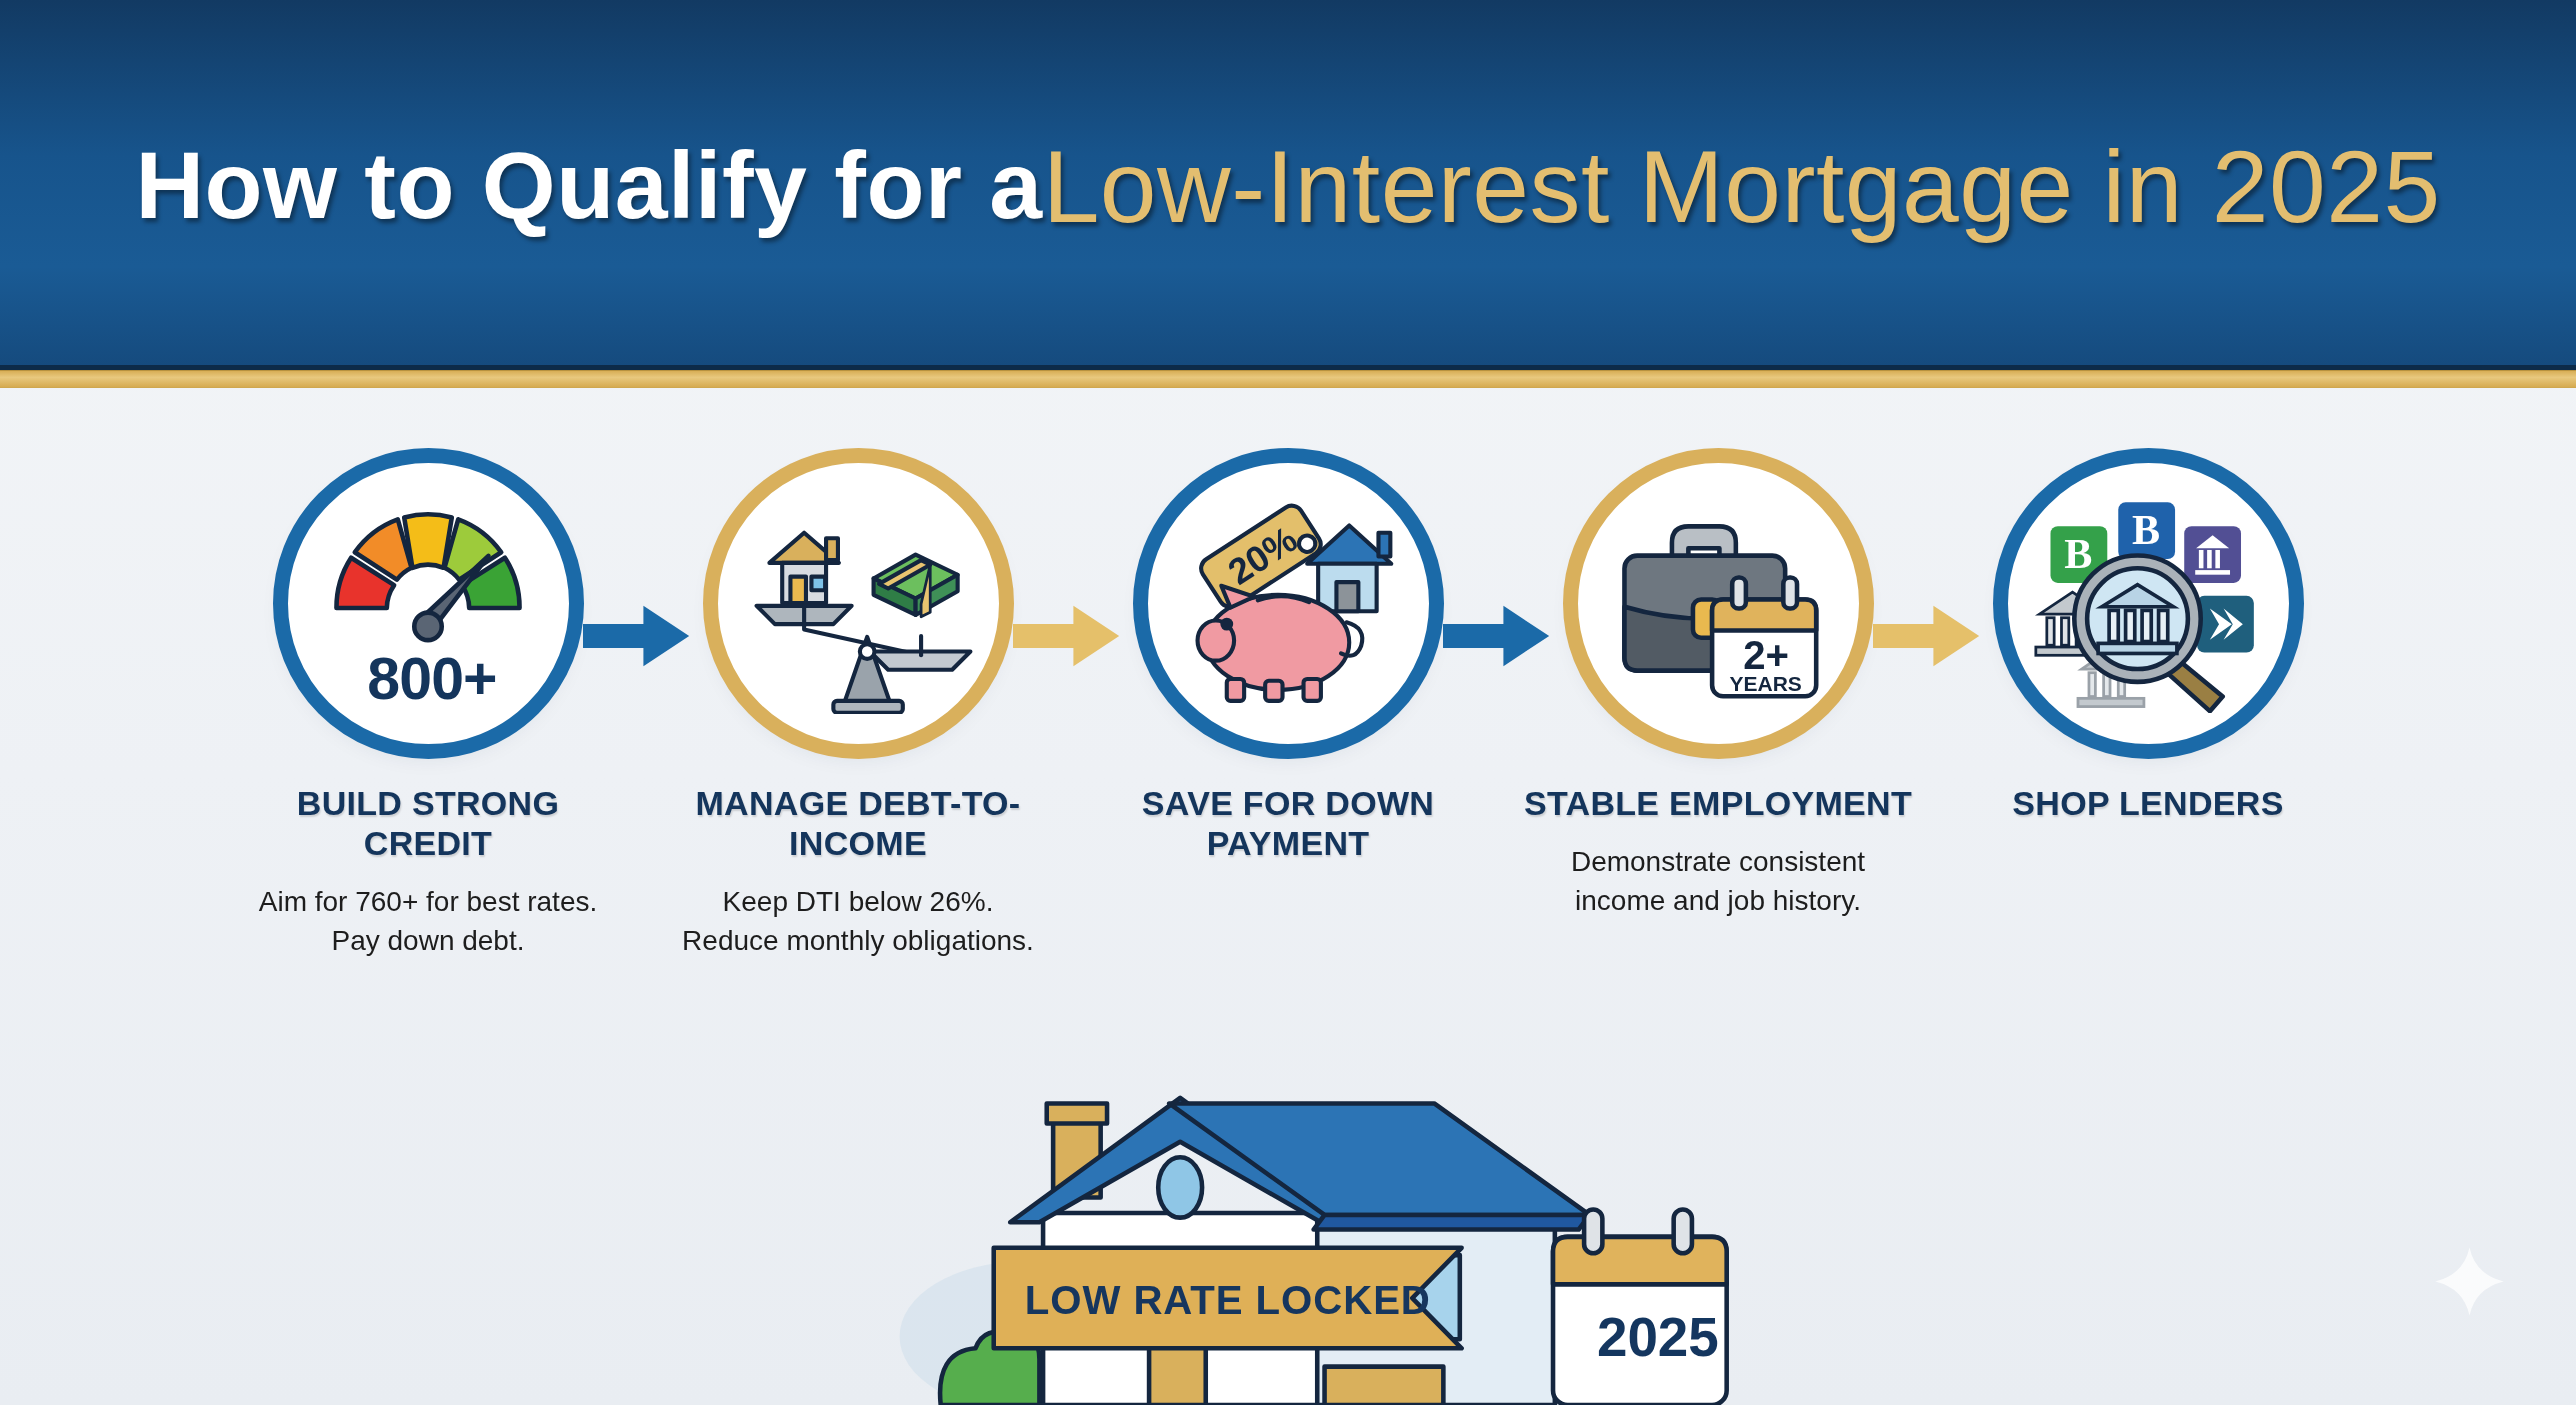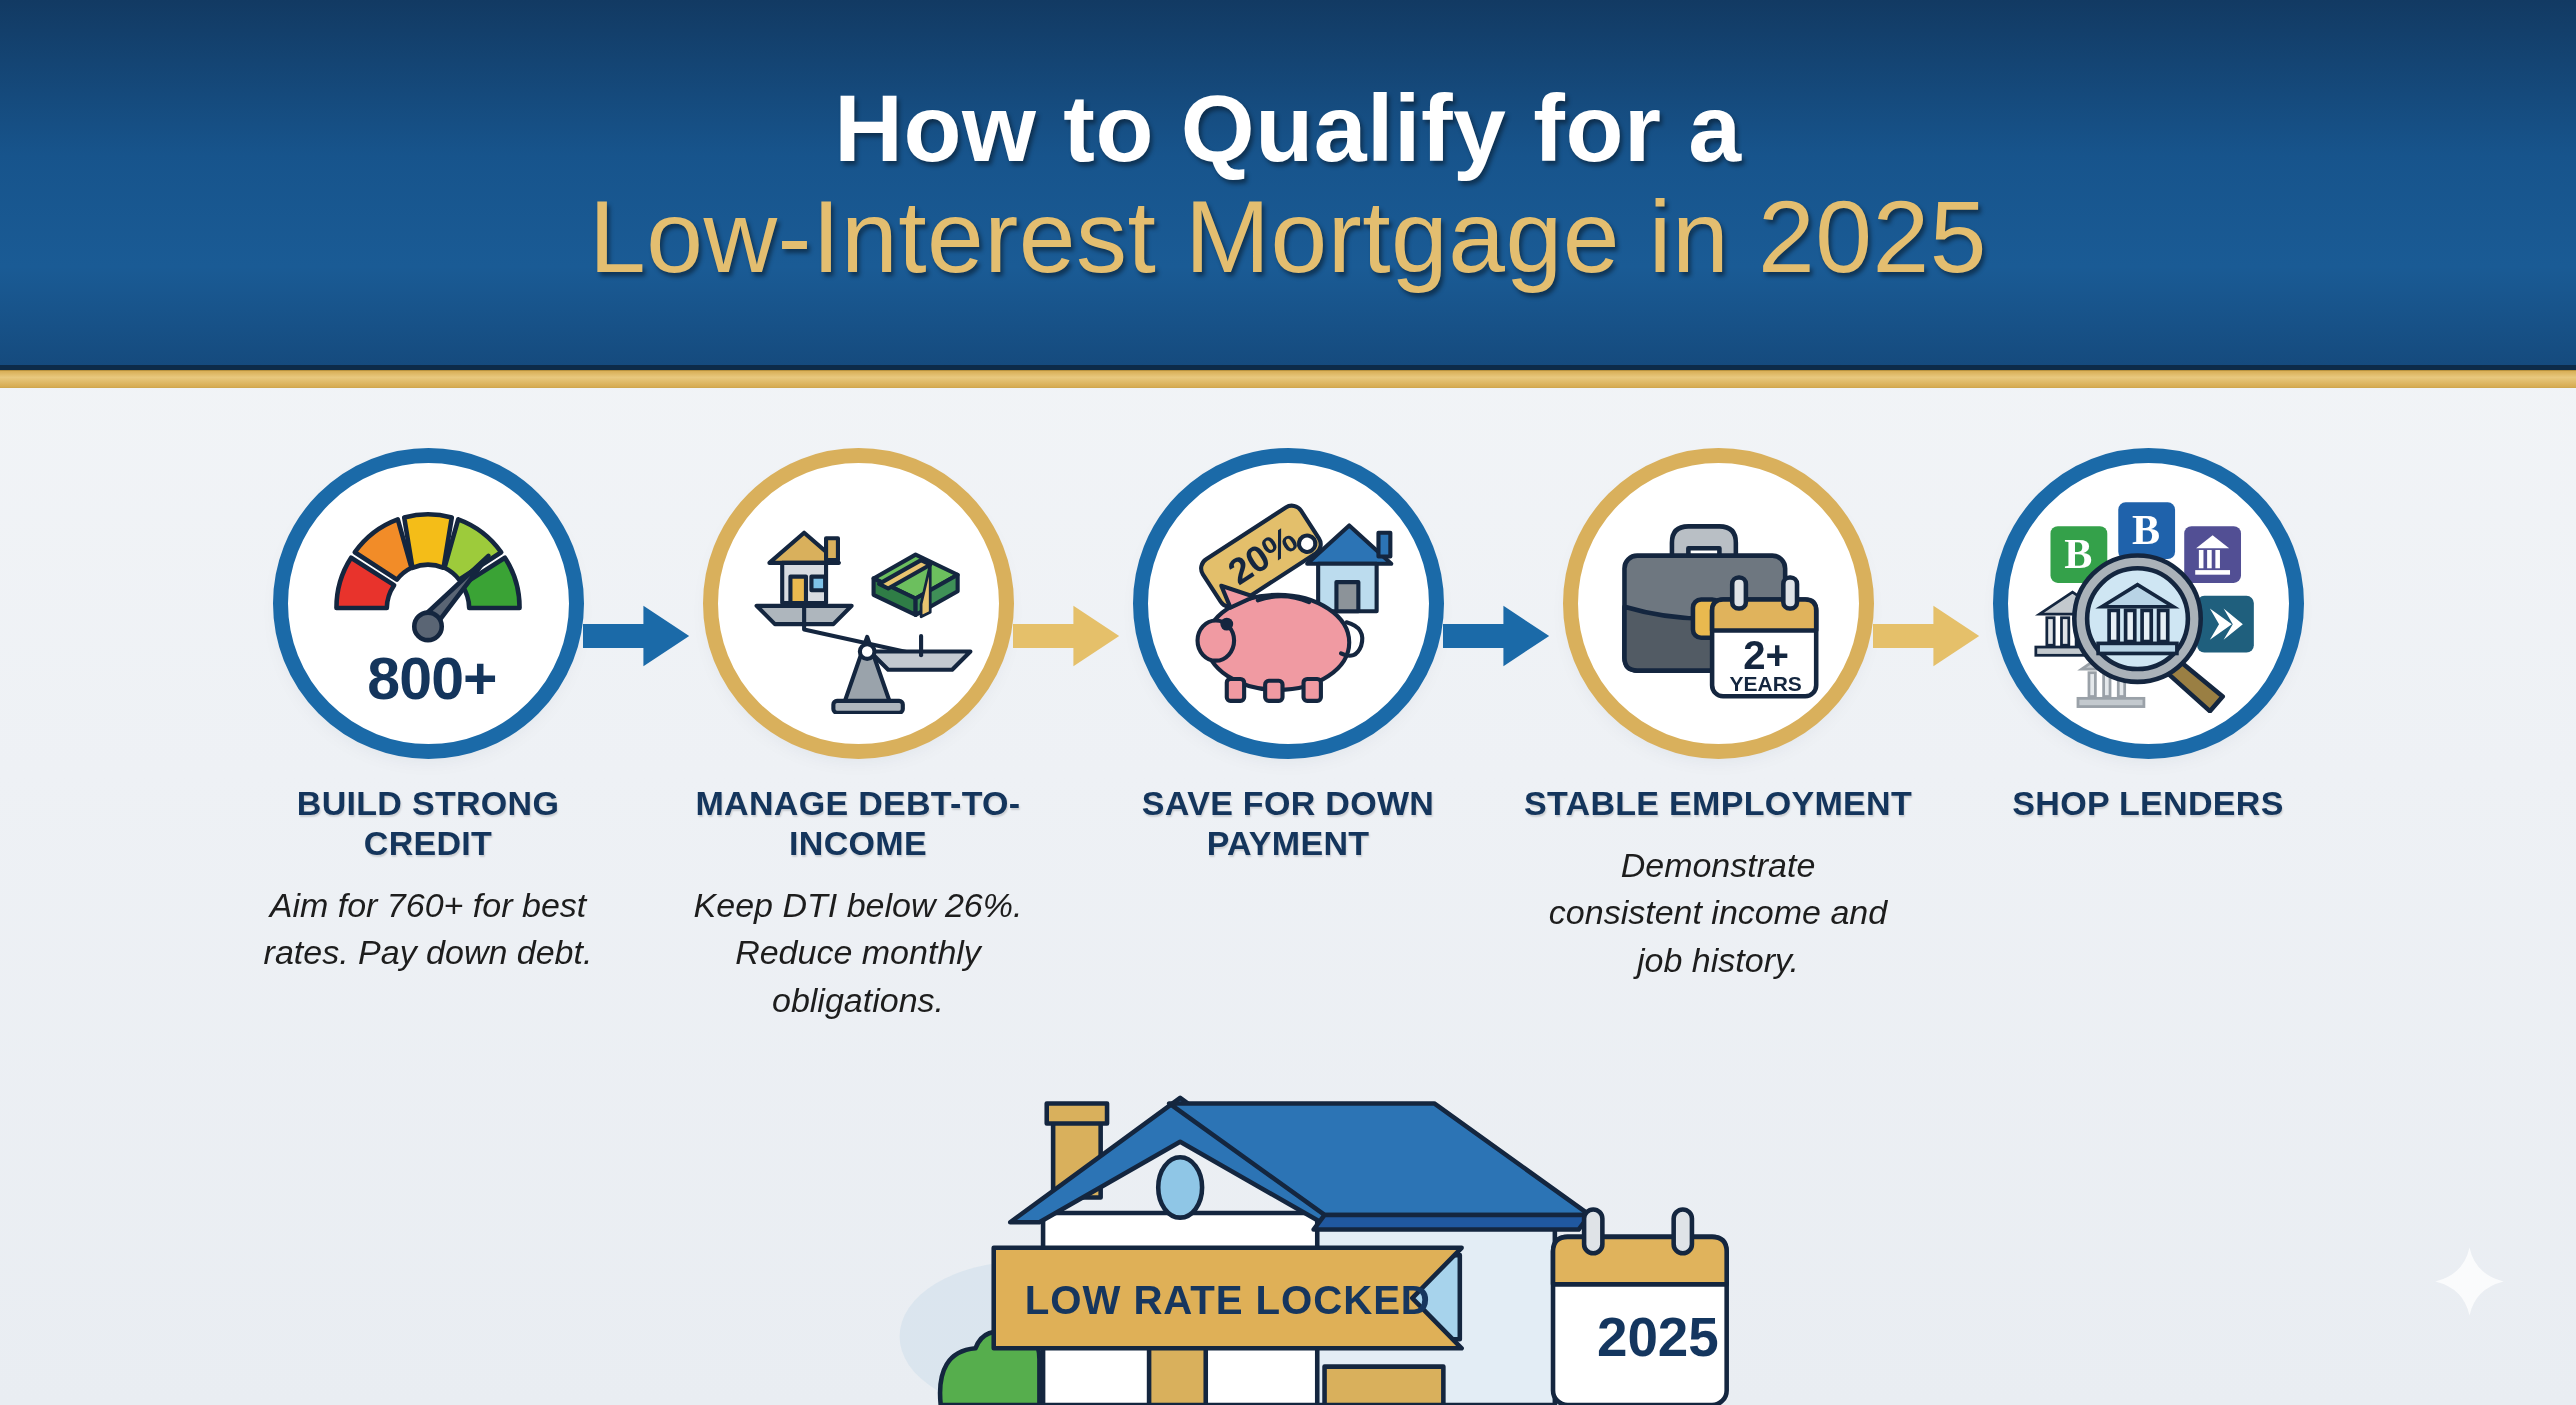--- a/index.html
+++ b/index.html
@@ -19,21 +19,20 @@
     overflow: hidden;
   }
 
   
   .header {
     position: relative;
     width: 100%;
     height: 370px;
     background: linear-gradient(180deg, #123a63 0%, #17548c 42%, #1a5b95 72%, #154a7d 100%);
     display: flex;
-    flex-direction: column;
     align-items: center;
     justify-content: center;
     overflow: hidden;
   }
   .header::after {
     content: "";
     position: absolute;
     left: 0; right: 0; bottom: 0;
     height: 5.5px;
     background: #0d2b49;
@@ -130,26 +129,25 @@
     font-weight: bold;
     color: #14355c;
     text-align: center;
     line-height: 1.18;
     letter-spacing: 0.3px;
     text-shadow: 0.9px 1.8px 1.8px rgba(0,0,0,0.14);
     max-width: 393px;
   }
   .step-desc {
     margin-top: 18.3px;
-    font-size: 34px;
+    font-size: 28px;
     color: #1d1d1d;
     text-align: center;
     line-height: 1.40;
     max-width: 357px;
-    font-style: italic;
   }
 
   
   .gauge-score {
     position: absolute;
     bottom: 14.6px;
     left: 8px; right: 0;
     text-align: center;
     font-size: 59px;
     font-weight: bold;

